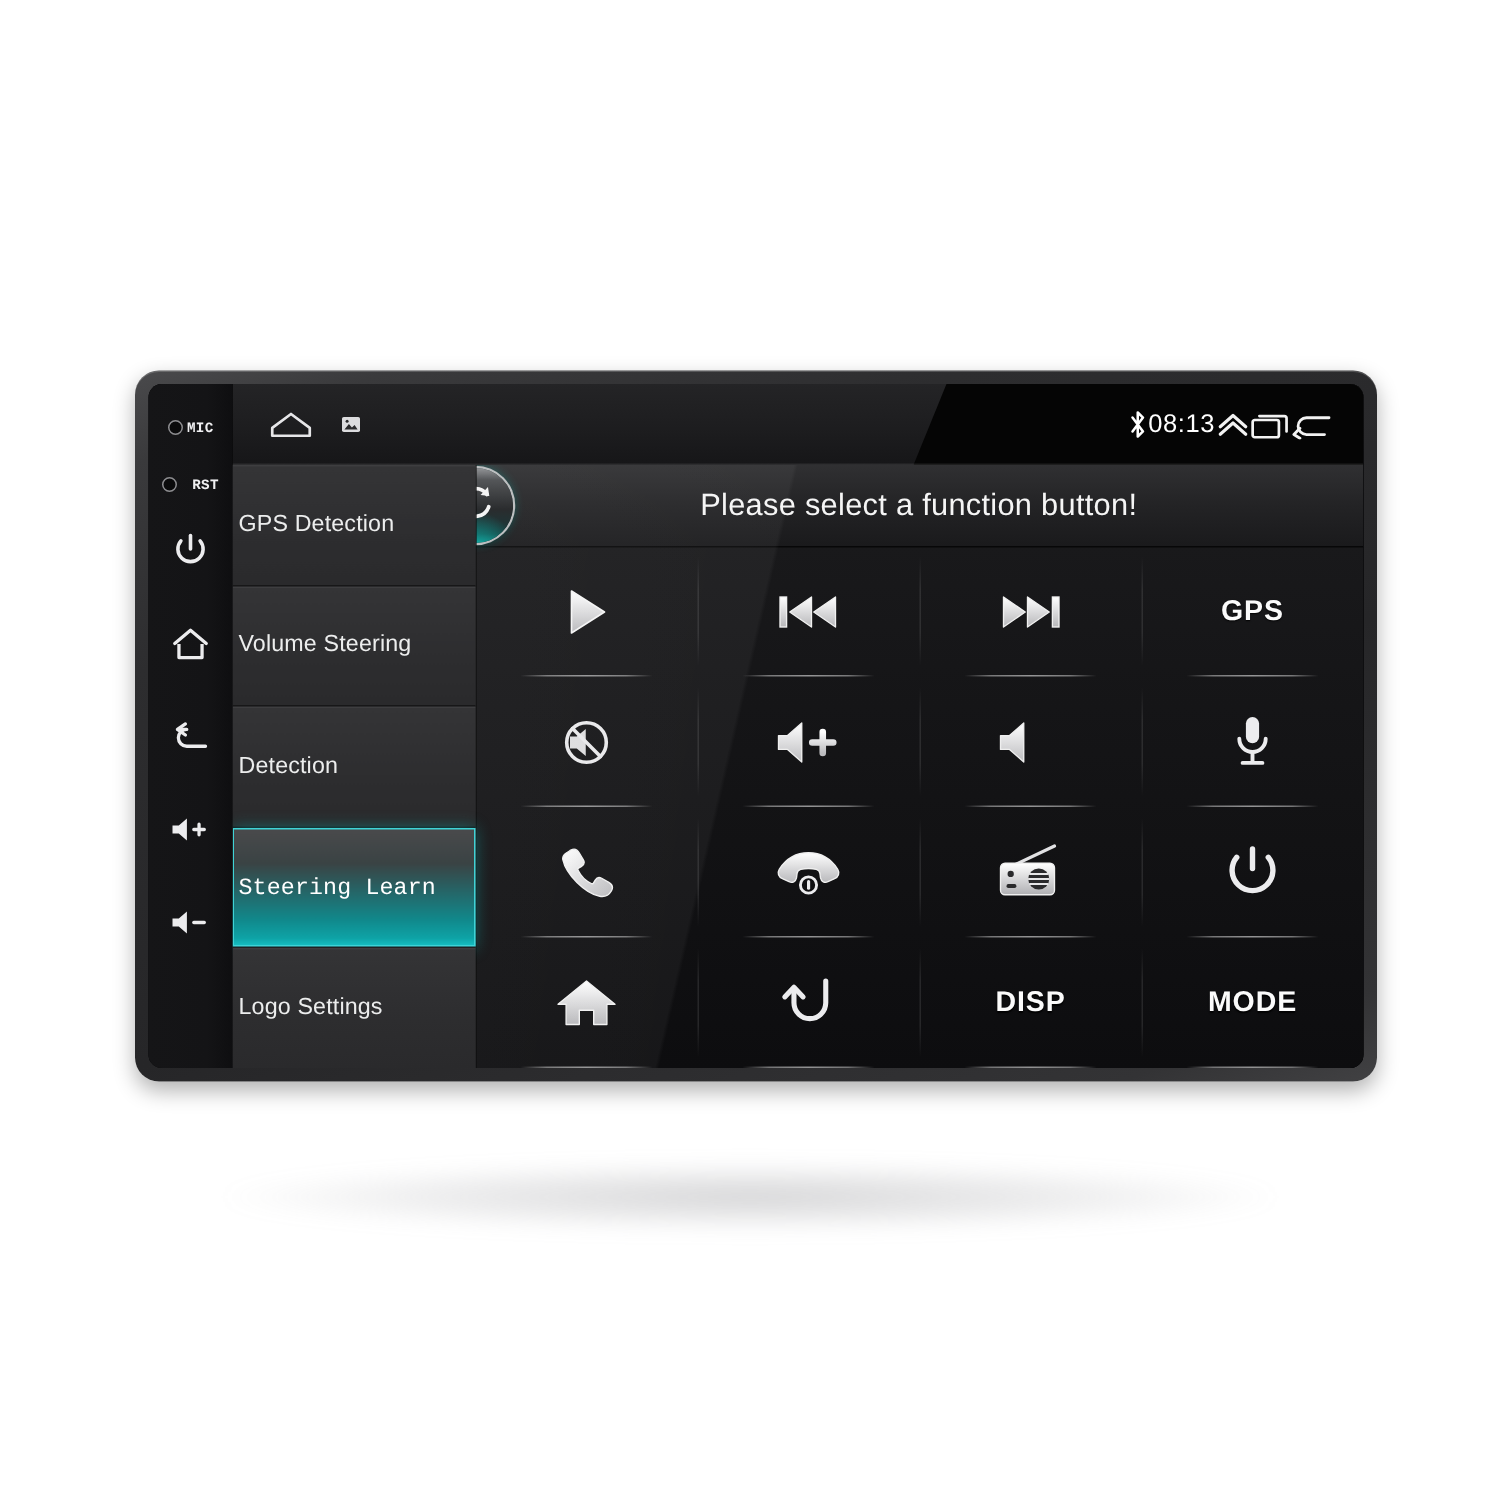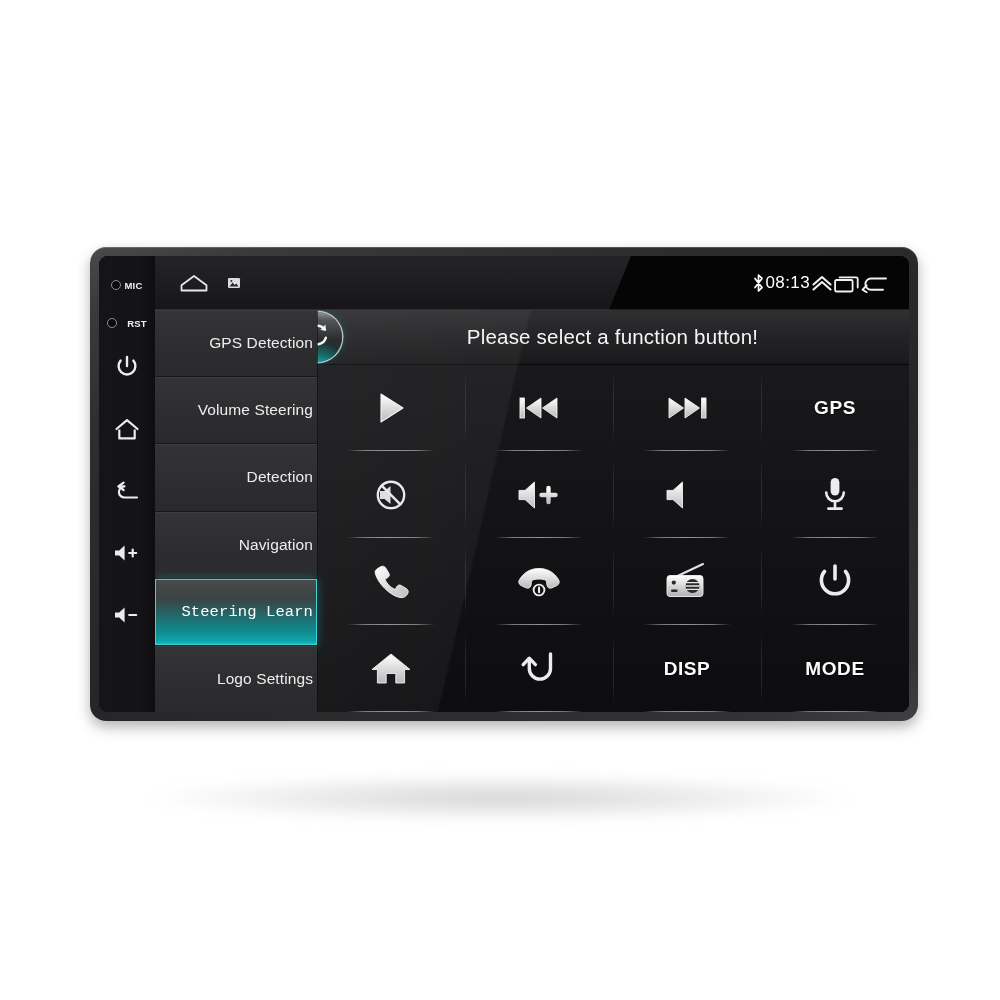--- a/index.html
+++ b/index.html
@@ -51,20 +51,21 @@
     display:flex;flex-direction:column;
     align-items:center;
     padding-top:16px;
     box-sizing:border-box;
   }
   .side-key{
     color:#e9e9ea;
     display:flex;align-items:center;justify-content:center;
     width:100%;
     user-select:none;
+    font-family:Liberation Mono, monospace;
   }
   .pin-row{
     display:flex;align-items:center;gap:3px;
     font-size:9.5px;font-weight:bold;letter-spacing:.2px;
     color:#f0f0f2;
     height:26px;
   }
   .pin-hole{
     width:8px;height:8px;border-radius:50%;
     border:1.1px solid #8d8d90;
@@ -124,21 +125,21 @@
     width:162px;flex:0 0 162px;
     background:#2e2e30;
     position:relative;
     z-index:3;
     box-shadow:1px 0 0 rgba(0,0,0,.6);
     display:flex;flex-direction:column;
   }
   .menu-item{
     flex:1 1 0;
     min-height:0;
-    display:flex;align-items:center;justify-content:flex-end;
+    display:flex;align-items:center;justify-content:flex-start;
     color:#eceded;
     font-size:15.5px;
     letter-spacing:.1px;
     border-bottom:1px solid rgba(0,0,0,.55);
     box-shadow:0 1px 0 rgba(255,255,255,.05) inset;
     background:linear-gradient(180deg,#343436 0%,#2d2d2f 60%,#2a2a2c 100%);
     text-align:center;
     padding:16px 4px;
     box-sizing:border-box;
     white-space:nowrap;
@@ -340,23 +341,20 @@
         <div id="sidebar">
           <div class="menu-item">
             <span>GPS Detection</span>
           </div>
           <div class="menu-item">
             <span>Volume Steering</span>
           </div>
           <div class="menu-item">
             <span>Detection</span>
           </div>
-          <div class="menu-item">
-            <span>Navigation</span>
-          </div>
           <div class="menu-item selected">
             <span>Steering Learn</span>
           </div>
           <div class="menu-item">
             <span>Logo Settings</span>
           </div>
         </div>
 
         <div id="grid-wrap">
           <div id="gloss"></div>

